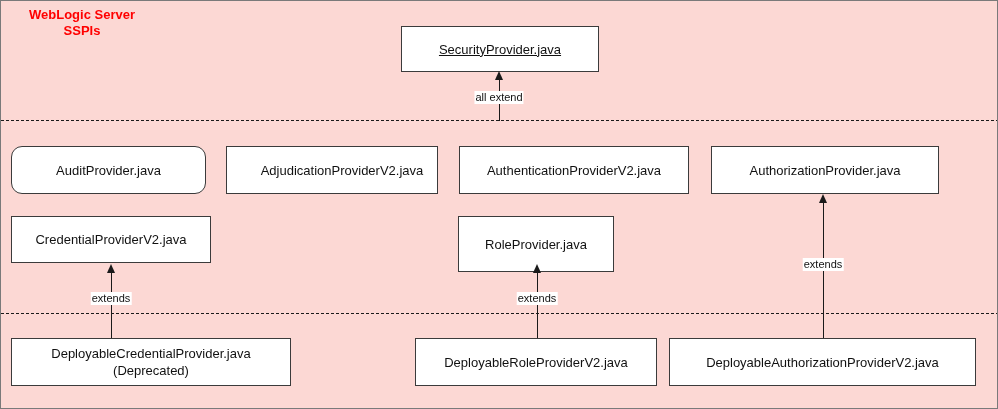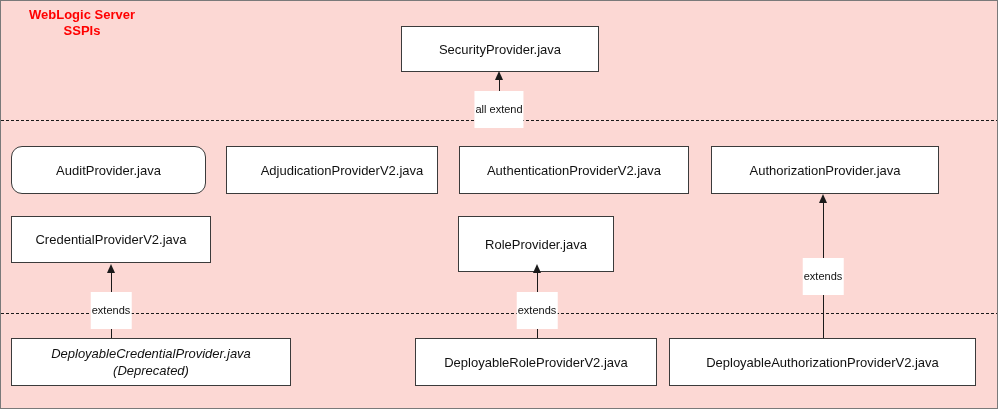--- a/index.html
+++ b/index.html
@@ -62,51 +62,51 @@
     border-left: 4.5px solid transparent;
     border-right: 4.5px solid transparent;
     border-bottom: 9px solid #1a1a1a;
   }
   .edge-label {
     position: absolute;
     background: #ffffff;
     color: #111111;
     font-size: 11px;
     line-height: 13px;
-    padding: 12px 1px;
+    padding: 0 1px;
     white-space: nowrap;
     transform: translateX(-50%);
   }
 </style>
 </head>
 <body>
 
 <div id="diagram">
 
   <div class="title">WebLogic Server
 SSPIs</div>
 
   <div class="divider" style="top:119px;"></div>
   <div class="divider" style="top:312px;"></div>
 
-  <div class="node" style="left:400px; top:25px; width:198px; height:46px;">SecurityProvider.java</div>
+  <div class="node" style="left:400px; top:25px; width:198px; height:46px;text-decoration:underline;">SecurityProvider.java</div>
 
   <div class="conn" style="left:498px; top:78px; height:42px;"></div>
   <div class="arrowhead" style="left:493.5px; top:70px;"></div>
   <div class="edge-label" style="left:498px; top:90px;">all extend</div>
 
   <div class="node" style="left:10px; top:145px; width:195px; height:48px;border-radius:11px;">AuditProvider.java</div>
   <div class="node" style="left:225px; top:145px; width:212px; height:48px;padding-left:20px;">AdjudicationProviderV2.java</div>
   <div class="node" style="left:458px; top:145px; width:230px; height:48px;">AuthenticationProviderV2.java</div>
   <div class="node" style="left:710px; top:145px; width:228px; height:48px;">AuthorizationProvider.java</div>
 
   <div class="node" style="left:10px; top:215px; width:200px; height:47px;">CredentialProviderV2.java</div>
   <div class="node" style="left:457px; top:215px; width:156px; height:56px;">RoleProvider.java</div>
 
-  <div class="node" style="left:10px; top:337px; width:280px; height:48px;font-style:italic;">DeployableCredentialProvider.java
+  <div class="node" style="left:10px; top:337px; width:280px; height:48px;">DeployableCredentialProvider.java
 (Deprecated)</div>
   <div class="node" style="left:414px; top:337px; width:242px; height:48px;">DeployableRoleProviderV2.java</div>
   <div class="node" style="left:668px; top:337px; width:307px; height:48px;">DeployableAuthorizationProviderV2.java</div>
 
   <div class="conn" style="left:110px; top:271px; height:66px;"></div>
   <div class="arrowhead" style="left:105.5px; top:263px;"></div>
   <div class="edge-label" style="left:110px; top:291px;">extends</div>
 
   <div class="conn" style="left:536px; top:271px; height:66px;"></div>
   <div class="arrowhead" style="left:531.5px; top:263px;"></div>

